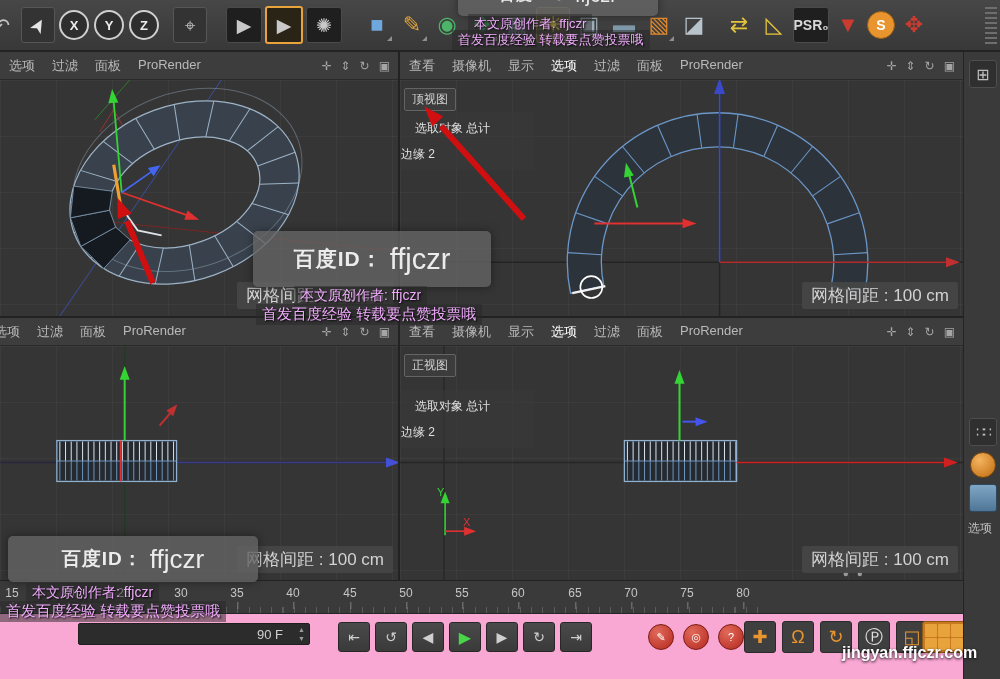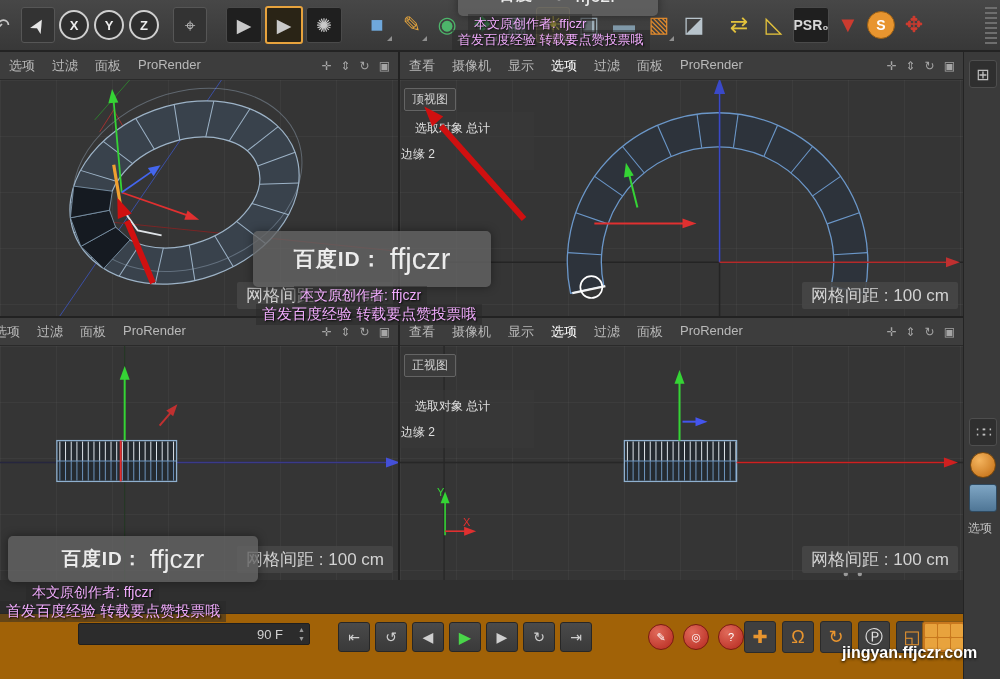--- a/index.html
+++ b/index.html
@@ -59,21 +59,21 @@
 
   
   #timeline{position:absolute;left:0;top:580px;width:963px;height:33px;background:#3a3a3a;
             border-top:1px solid #222;box-sizing:border-box}
   .tick{position:absolute;top:5px;transform:translateX(-50%);font-size:12px;color:#c6c6c6}
   .tick::after{content:"";position:absolute;left:50%;top:16px;width:1px;height:7px;background:#808080}
   .ruler{position:absolute;left:0;right:205px;bottom:0;height:6px;
          background:repeating-linear-gradient(to right,#5a5a5a 0 1px,transparent 1px 11.3px)}
 
   
-  #transport{position:absolute;left:0;top:613px;width:963px;height:66px;background:#a16207;
+  #transport{position:absolute;left:0;top:613px;width:963px;height:66px;background:#f9a8d4;
              border-top:1px solid #262626;box-sizing:border-box}
   .frame-field{position:absolute;left:78px;top:9px;width:232px;height:22px;background:#2c2c2c;
                border:1px solid #1f1f1f;border-radius:2px;color:#d0d0d0;font-size:13px;
                display:flex;align-items:center;justify-content:flex-end;padding-right:26px;box-sizing:border-box}
   .stepper{position:absolute;right:4px;top:1px;display:flex;flex-direction:column;font-size:7px;
            color:#9a9a9a;line-height:9px}
   .t-buttons{position:absolute;left:338px;top:8px;display:flex;gap:5px}
   .tbtn{width:30px;height:28px;background:linear-gradient(#4a4a4a,#3a3a3a);border:1px solid #272727;
         border-radius:3px;color:#cfcfcf;font-size:14px;display:flex;align-items:center;justify-content:center}
   .tbtn.play{color:#49d549;font-size:16px}
@@ -510,20 +510,38 @@
       </svg>
       <div class="view-label">正视图</div>
       <div class="hud">
         <div class="l1">选取对象 总计</div>
         <div class="l2">边缘   2</div>
       </div>
       <div class="grid-label">网格间距 : 100 cm</div>
     </div>
   </div>
 
+  <div id="timeline">
+
+    <div class="ruler"></div>
+  <div class="tick" style="left: 12px;">15</div>
+      <div class="tick" style="left: 68px;">20</div>
+      <div class="tick" style="left: 124px;">25</div>
+      <div class="tick" style="left: 181px;">30</div>
+      <div class="tick" style="left: 237px;">35</div>
+      <div class="tick" style="left: 293px;">40</div>
+      <div class="tick" style="left: 350px;">45</div>
+      <div class="tick" style="left: 406px;">50</div>
+      <div class="tick" style="left: 462px;">55</div>
+      <div class="tick" style="left: 518px;">60</div>
+      <div class="tick" style="left: 575px;">65</div>
+      <div class="tick" style="left: 631px;">70</div>
+      <div class="tick" style="left: 687px;">75</div>
+      <div class="tick" style="left: 743px;">80</div>
+    </div>
 
   <div id="transport">
     <div class="frame-field">
       <span>90 F</span>
       <span class="stepper">
         <span>▲</span>
         <span>▼</span>
       </span>
     </div>
     <div class="t-buttons">

